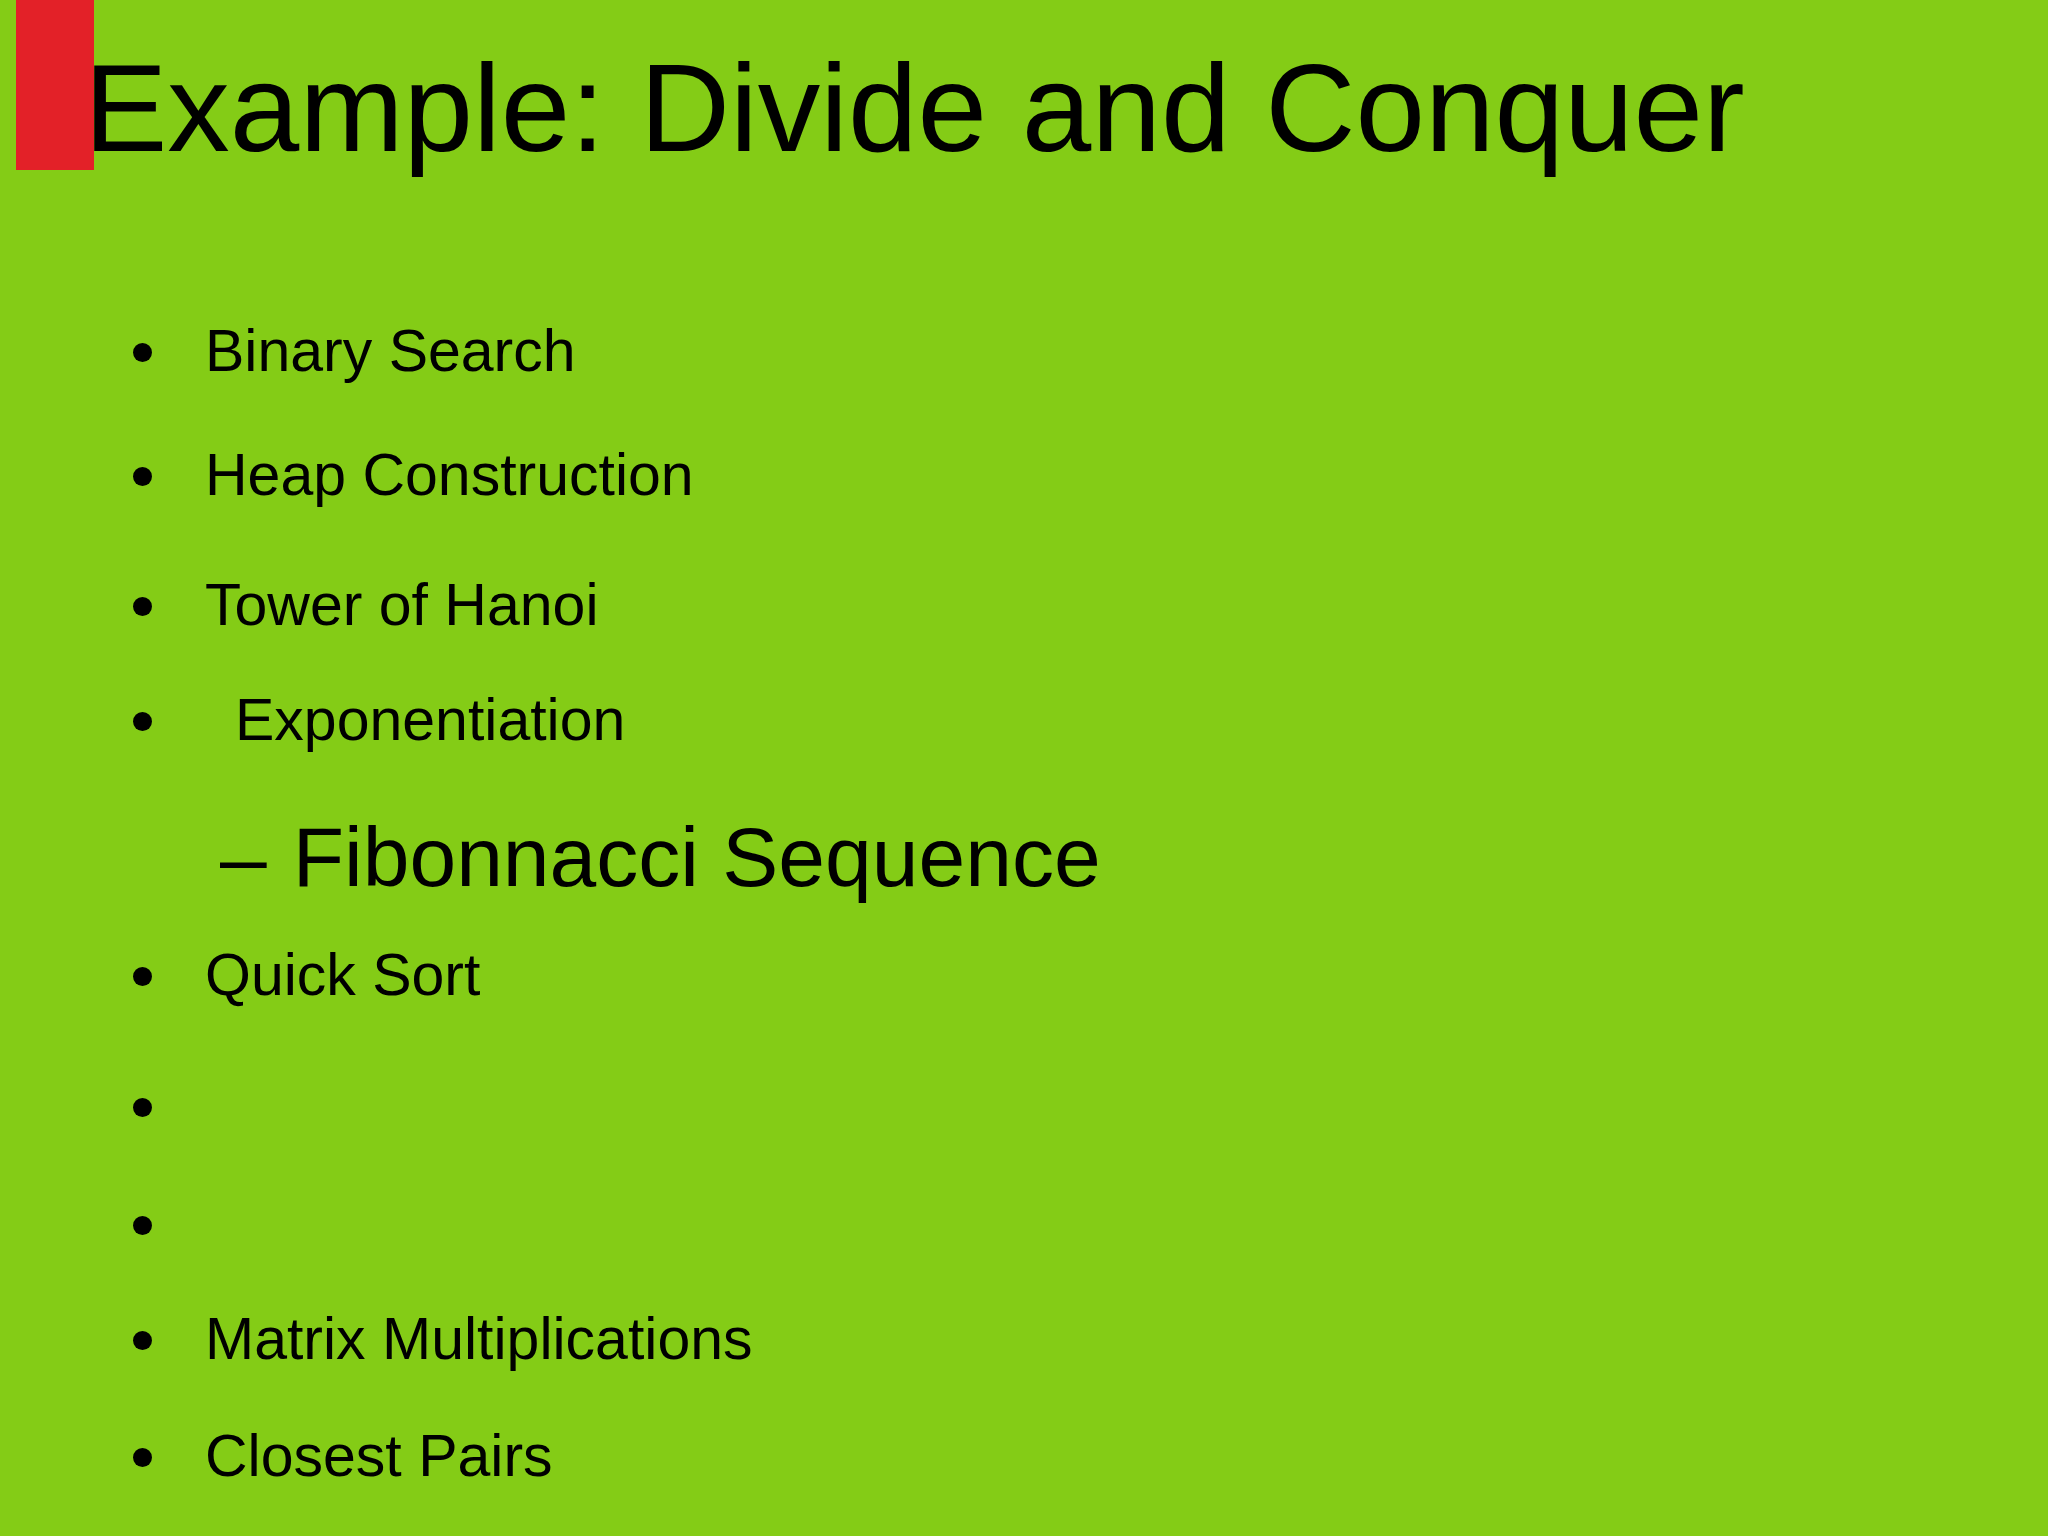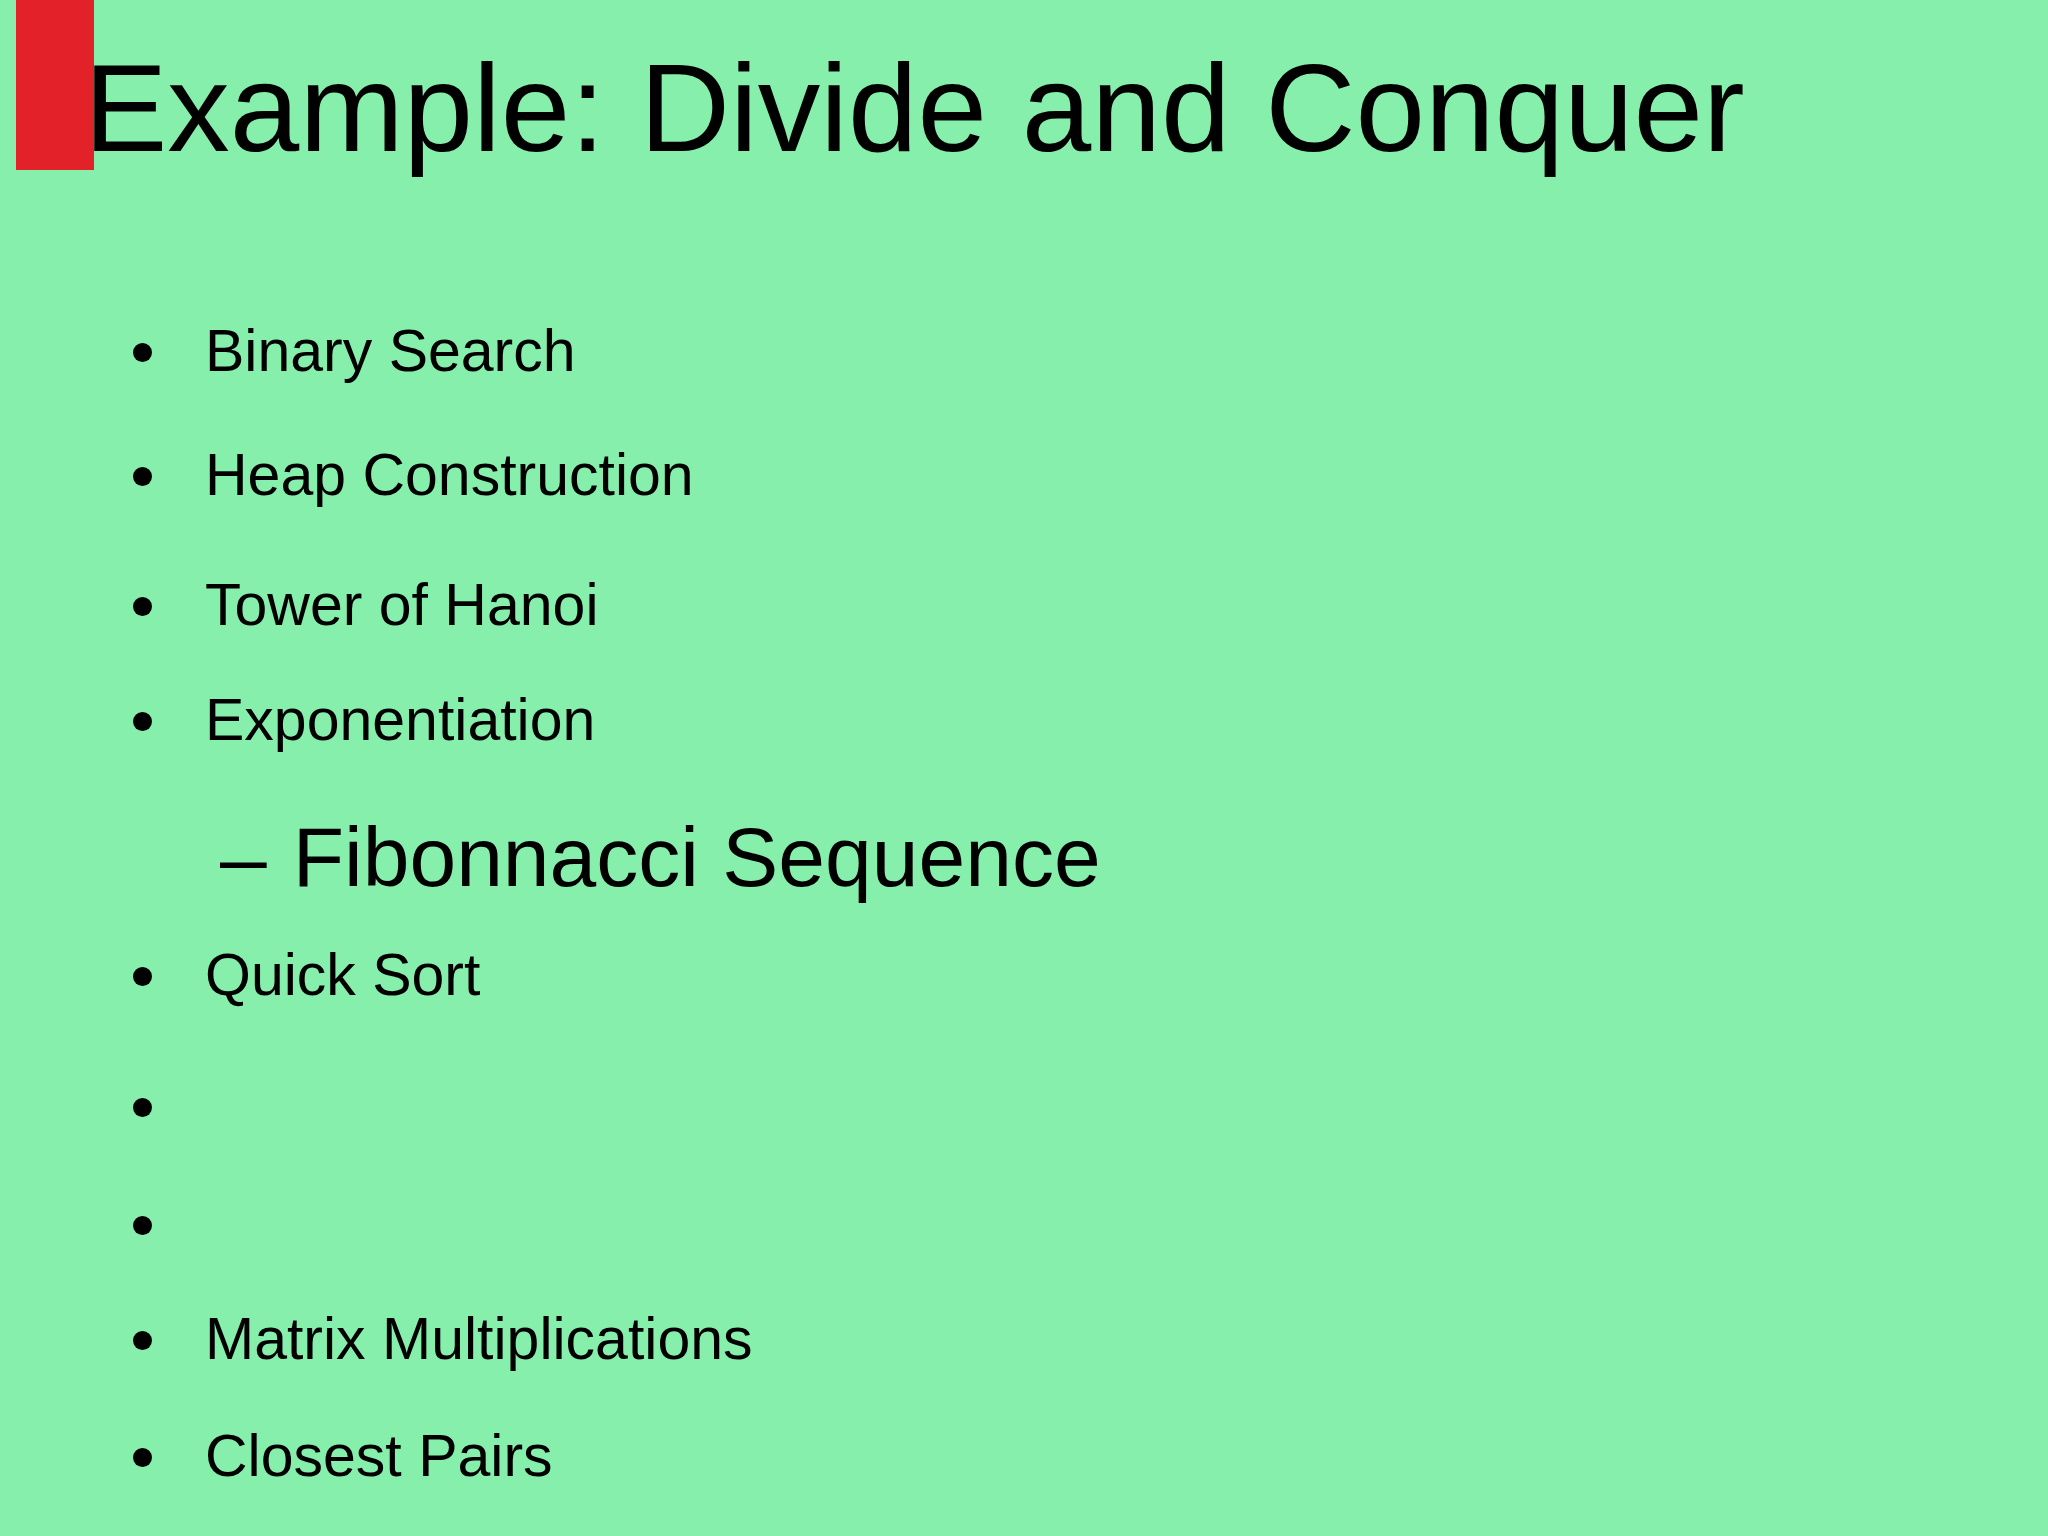--- a/index.html
+++ b/index.html
@@ -4,21 +4,21 @@
 <style>
   html, body {
     margin: 0;
     padding: 0;
     background: #ffffff;
   }
   .slide {
     position: relative;
     width: 2048px;
     height: 1536px;
-    background: #86efac;
+    background: #84cc16;
     overflow: hidden;
     font-family: "Liberation Sans", sans-serif;
     color: #000000;
   }
   .corner-marker {
     position: absolute;
     left: 16px;
     top: 0;
     width: 78px;
     height: 170px;
@@ -63,21 +63,21 @@
     flex: 0 0 auto;
     margin-right: 26px;
     line-height: 1;
   }
   .txt {
     line-height: 1.15;
   }
   .r1  { top: 297px; }
   .r2  { top: 421px; text-align: center; }
   .r3  { top: 551px; justify-content: flex-end; }
-  .r4  { top: 666px; }
+  .r4  { top: 666px; gap: 30px; }
   .r5  { top: 807px; }
   .r6  { top: 921px; text-align: right; }
   .r7  { top: 1052px; }
   .r8  { top: 1170px; }
   .r9  { top: 1285px; justify-content: space-between; }
   .r10 { top: 1402px; }
 </style>
 </head>
 <body>
 

